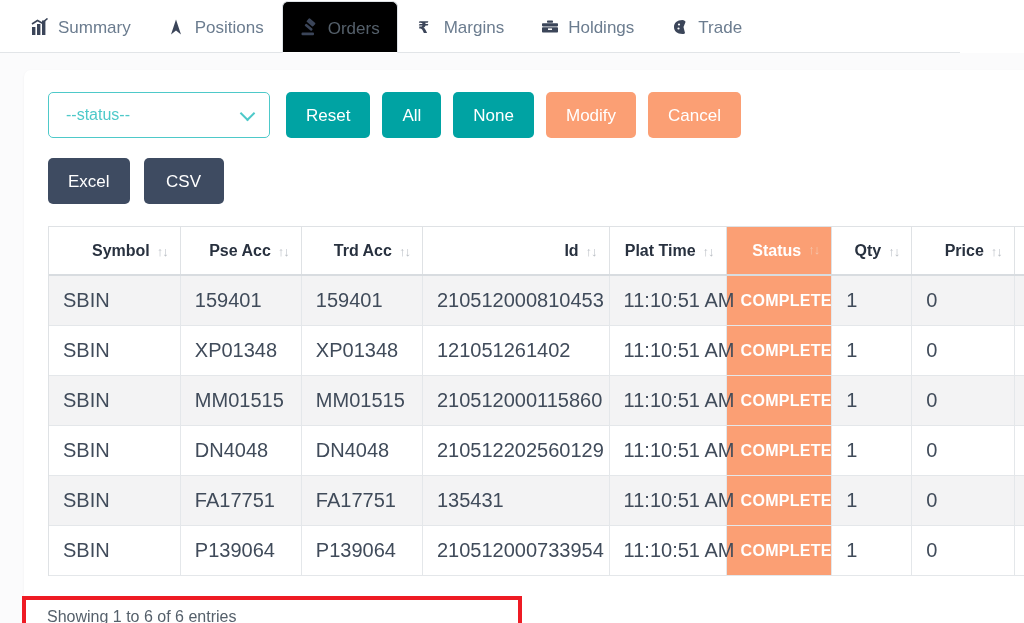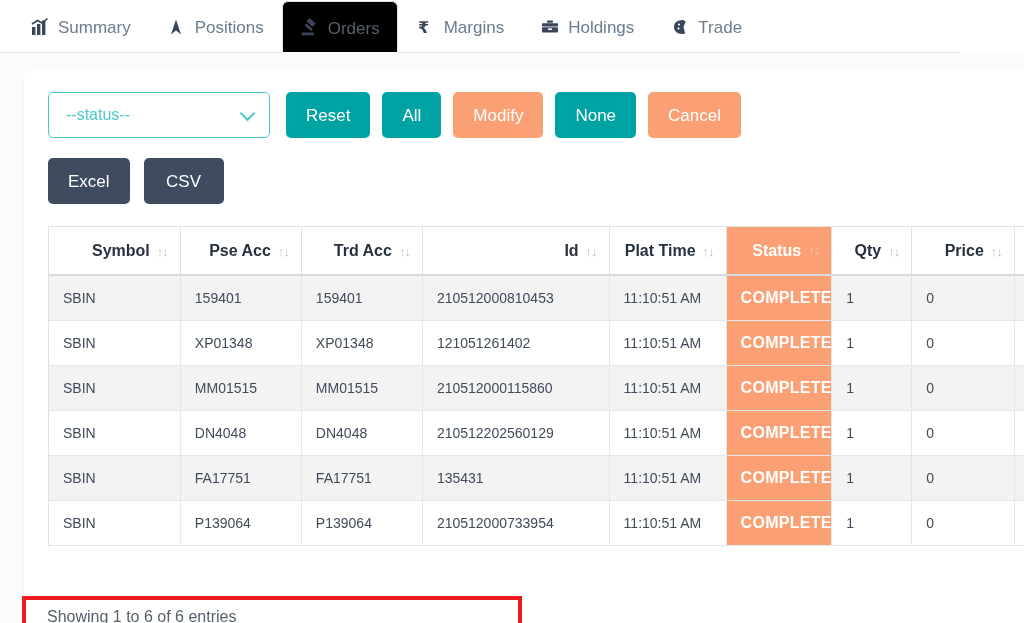--- a/index.html
+++ b/index.html
@@ -121,21 +121,21 @@
     height: 48px;
     vertical-align: middle;
   }
   th.status-col { background: #fb9f74; color: #ffffff; }
   th .sort {
     font-size: 13px; color: #b9bec4; font-weight: normal;
     margin-left: 7px; letter-spacing: -1px;
   }
   th.status-col .sort { color: #f4c6ac; float: right; }
   td {
-    font-size: 14px; color: #404b5a;
+    font-size: 20px; color: #404b5a;
     padding: 13px 14px;
     border-right: 1px solid #e4e7ea;
     border-bottom: 1px solid #e4e7ea;
     white-space: nowrap;
     height: 44px;
     vertical-align: middle;
   }
   tbody tr:nth-child(odd) td { background: #f3f3f4; }
   tbody tr:nth-child(even) td { background: #ffffff; }
   td.status-cell {
@@ -246,22 +246,22 @@
     <div class="card">
 
       <div class="controls-row">
         <div class="status-select">
           <span>--status--</span>
           <span class="chev"></span>
         </div>
         <div id="action-buttons" style="display:flex; gap:12px;">
             <button class="btn btn-teal">Reset</button>
             <button class="btn btn-teal">All</button>
+            <button class="btn btn-teal">None</button>
             <button class="btn btn-orange">Modify</button>
-            <button class="btn btn-teal">None</button>
             <button class="btn btn-orange">Cancel</button>
           </div>
       </div>
 
       <div class="export-row" id="export-buttons">
           <button class="btn btn-dark">Excel</button>
           <button class="btn btn-dark">CSV</button>
         </div>
 
       <div class="table-wrap">

